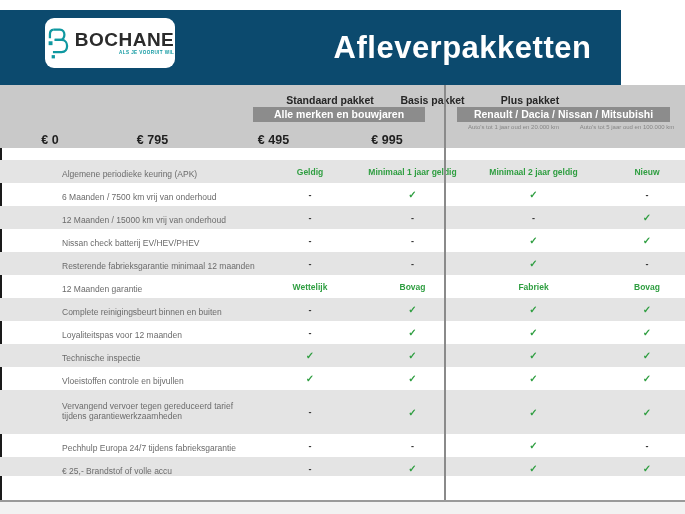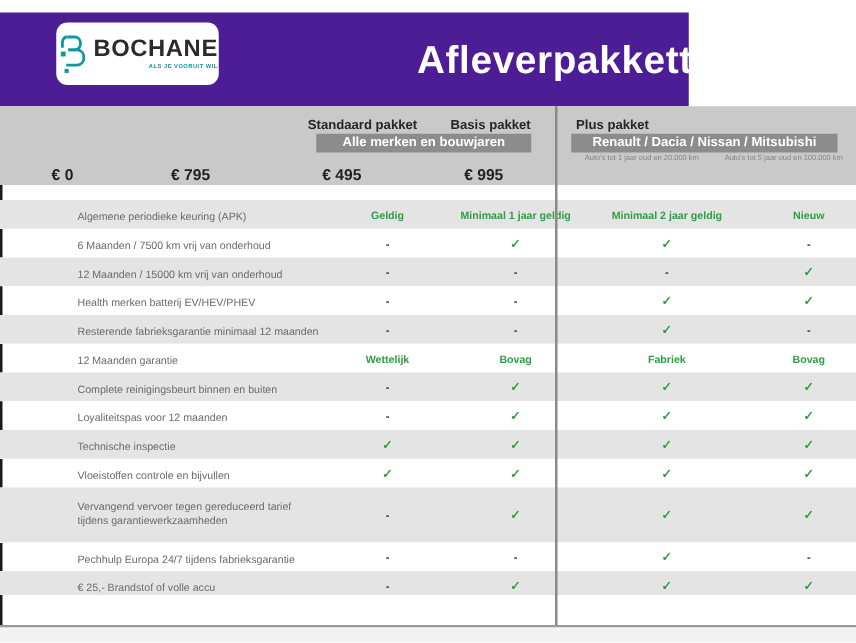--- a/index.html
+++ b/index.html
@@ -1,41 +1,41 @@
 <!DOCTYPE html>
 <html><head>
 <meta charset="utf-8">
 <style>
   html,body{margin:0;padding:0;}
   body{width:685px;height:514px;font-family:"Liberation Sans",sans-serif;background:#fff;}
   .page{position:relative;width:685px;height:514px;background:#fff;overflow:hidden;}
 
   
-  .topbar{position:absolute;top:10px;left:0;width:551px;height:75px;background:#4c1d95;text-decoration:underline;}
+  .topbar{position:absolute;top:10px;left:0;width:621px;height:75px;background:#0c4a6e;text-decoration:underline;}
   .logo-card{position:absolute;left:45px;top:8px;width:130px;height:50px;background:#fff;
              border-radius:9px;display:flex;align-items:center;justify-content:center;gap:3px;}
   .logo-icon{flex:none;display:block;}
   .logo-txt{display:flex;flex-direction:column;align-items:flex-end;line-height:1;}
   .logo-name{font-size:19px;font-weight:bold;color:#2b2b2b;letter-spacing:.5px;}
   .logo-tag{font-size:4.6px;color:#0f98a0;font-weight:bold;letter-spacing:.4px;margin-top:2px;}
   .main-title{position:absolute;left:240px;top:0;width:445px;height:75px;display:flex;
               align-items:center;justify-content:center;color:#fff;font-size:31px;font-weight:bold;letter-spacing:.5px;}
 
   
   .cols{display:flex;align-items:center;}
   .c-label{width:240px;flex:none;box-sizing:border-box;padding-left:42px;}
   .c1{width:100px;flex:none;display:flex;justify-content:center;}
   .c2{width:105px;flex:none;display:flex;justify-content:center;align-items:flex-end;}
   .c3{width:137px;flex:none;display:flex;justify-content:center;}
   .c4{width:90px;flex:none;display:flex;justify-content:center;}
   .csp{width:13px;flex:none;}
 
   
   .head{position:absolute;top:85px;left:0;width:685px;height:63px;background:#c9c9c9;}
-  .pkg-row{height:21px;align-items:flex-end;}
+  .pkg-row{height:21px;align-items:flex-end;padding-left:40px;}
   .pkg-name{font-size:10.5px;font-weight:bold;color:#262626;white-space:nowrap;}
   .banner-row{height:16px;align-items:center;}
   .banner{background:#8c8c8c;color:#fff;font-weight:bold;font-size:10.5px;text-align:center;
           height:15px;line-height:15px;white-space:nowrap;flex:none;}
   .banner-left{width:172px;margin-left:13px;}
   .banner-left-sp{width:20px;flex:none;}
   .banner-right{width:213px;margin-left:12px;}
   .note-row{height:10px;align-items:center;}
   .pkg-note{font-size:6px;color:#858585;white-space:nowrap;}
   .total-row{height:16px;align-items:center;}
@@ -187,21 +187,21 @@
       <div class="c3">
           <span class="cv dash">-</span>
         </div>
       <div class="c4">
           <span class="cv check">✓</span>
         </div>
       <div class="csp"></div>
     </div>
 
     <div class="cols frow white">
-      <div class="c-label"><span class="f-label">Health merken batterij EV/HEV/PHEV</span></div>
+      <div class="c-label"><span class="f-label">Nissan check batterij EV/HEV/PHEV</span></div>
       <div class="c1">
           <span class="cv dash">-</span>
         </div>
       <div class="c2">
           <span class="cv dash">-</span>
         </div>
       <div class="c3">
           <span class="cv check">✓</span>
         </div>
       <div class="c4">

